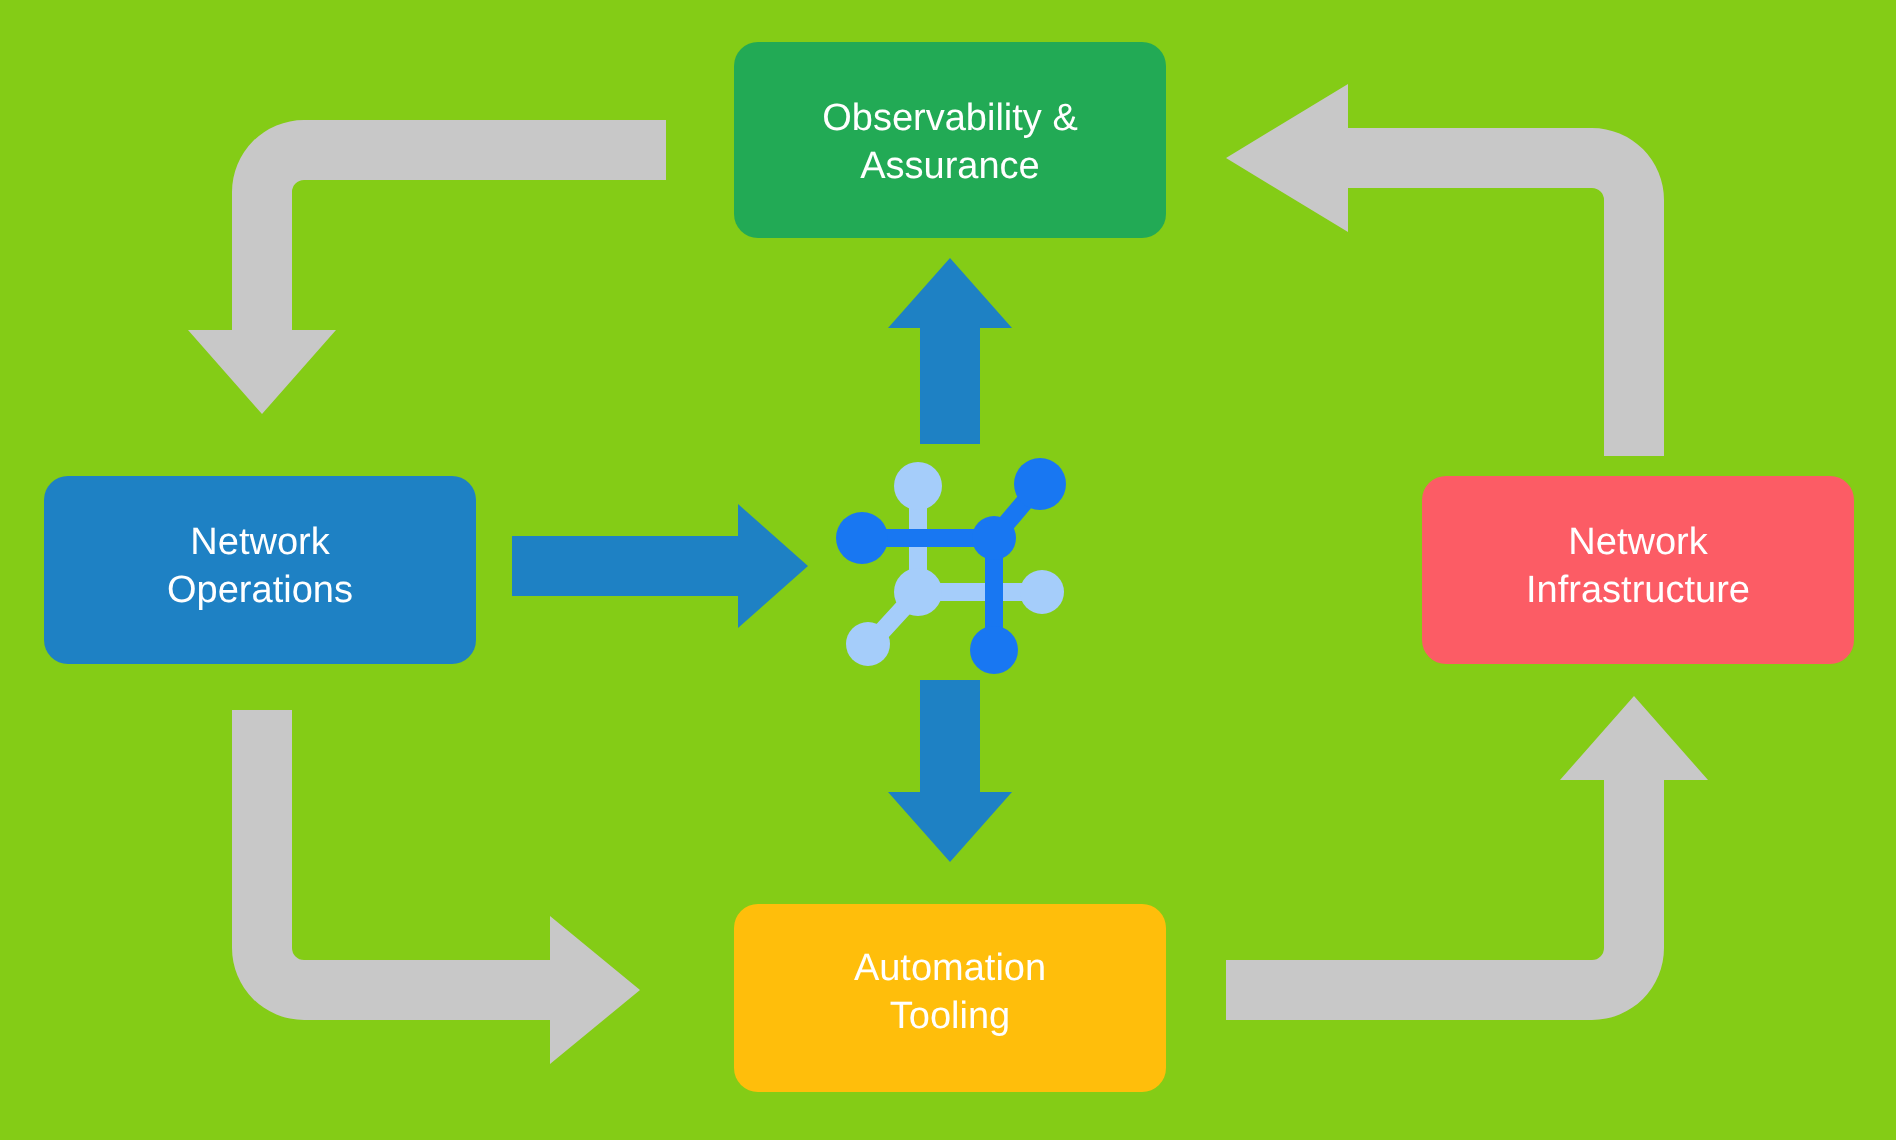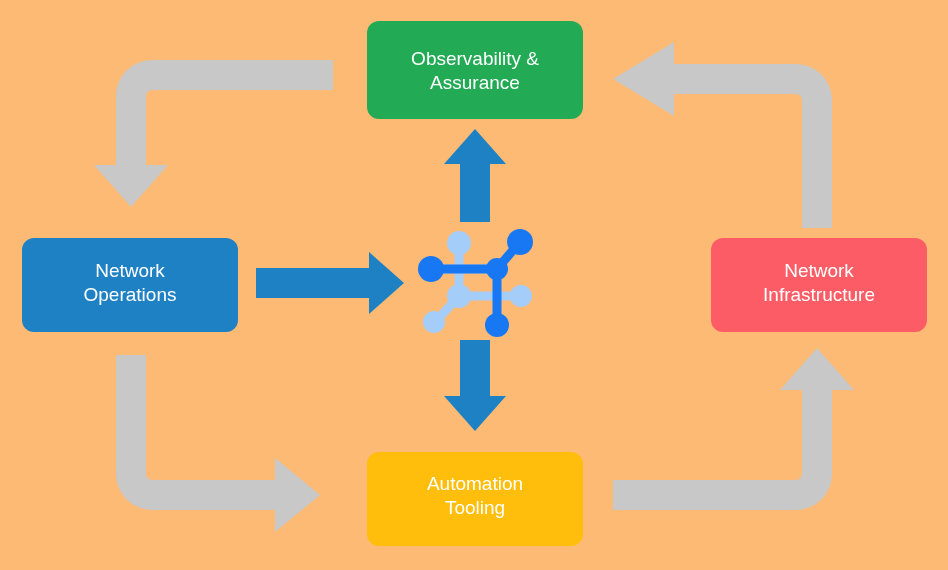--- a/index.html
+++ b/index.html
@@ -10,21 +10,21 @@
   body {
     width: 948px;
     height: 570px;
     overflow: hidden;
     font-family: "Liberation Sans", sans-serif;
   }
   #canvas {
     position: relative;
     width: 948px;
     height: 570px;
-    background: #fdba74;
+    background: #84cc16;
   }
   svg#diagram {
     position: absolute;
     top: 0;
     left: 0;
     width: 948px;
     height: 570px;
     display: block;
   }
   .node-box-label {

